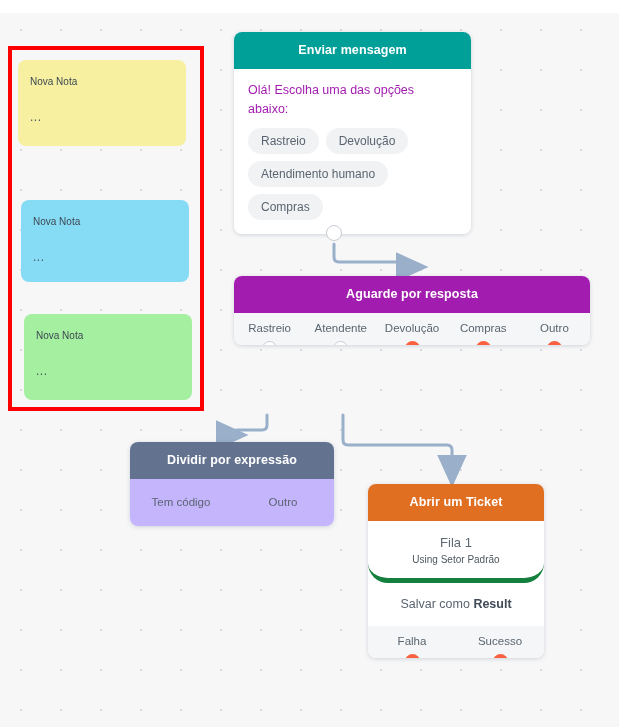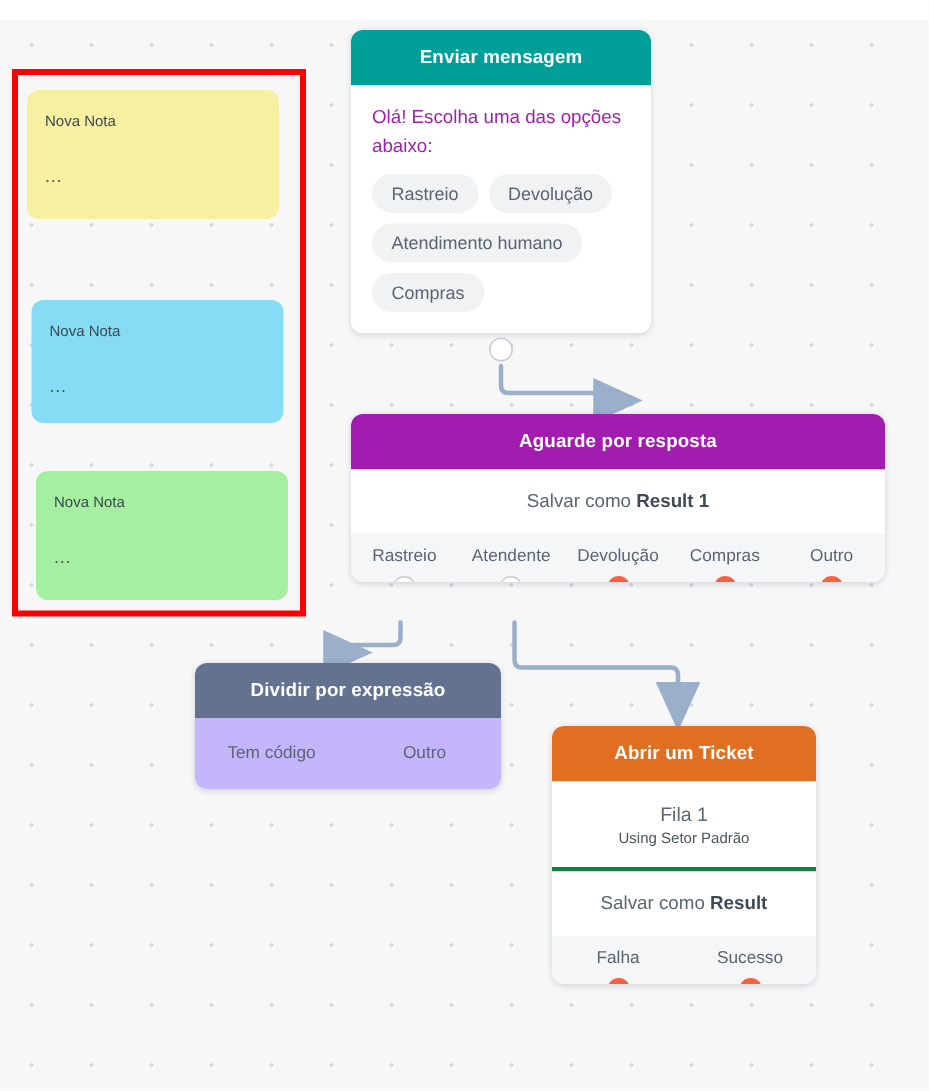--- a/index.html
+++ b/index.html
@@ -94,21 +94,22 @@
     color: #5a6571;
     padding: 14px 6px 15px 6px;
     background: #ffffff;
   }
   .save-line b { color: #3f4a56; font-weight: bold; }
 
   .queue-block {
     background: #ffffff;
     text-align: center;
     padding: 13px 6px 12px 6px;
-    border-bottom: 3px solid #15803d;
+    border-bottom: 5px solid #15803d;
+    border-radius: 20px;
   }
   .queue-name { font-size: 13px; color: #5d6872; line-height: 17px; }
   .queue-sub  { font-size: 10px; color: #4c565f; margin-top: 2px; line-height: 13px; }
 
   
   .ports {
     display: flex;
     background: #f5f6f7;
     padding-top: 9px;
     height: 32px;
@@ -173,40 +174,36 @@
     <div class="note-body">...</div>
   </div>
 
   <div class="note" style="left:24px; top:314px; width:168px; height:86px; background:#a5f0a0;">
     <div class="note-title">Nova Nota</div>
     <div class="note-body">...</div>
   </div>
 
   <div id="selection-rect" style="left:8px; top:46px; width:196px; height:365px;"></div>
 
-  <div class="node" style="left:234px; top:20px; width:200px;">
+  <div class="node" style="left:234px; top:32px; width:237px;">
     <div class="node-header" style="background:#00a099;">Enviar mensagem</div>
     <div class="node-body">
       <div class="msg-text">Olá! Escolha uma das opções abaixo:</div>
       <div class="chip-row">
         <span class="chip">Rastreio</span>
         <span class="chip">Devolução</span>
         <span class="chip">Atendimento humano</span>
         <span class="chip">Compras</span>
       </div>
     </div>
   </div>
   <div class="single-port-dot" style="left:326px; top:225px;"></div>
 
   <div class="node" style="left:234px; top:276px; width:356px;">
     <div class="node-header" style="background:#a21caf;">Aguarde por resposta</div>
-    <div class="save-line">
-      <span>Salvar como</span>
-      <b>Result 1</b>
-    </div>
     <div class="ports">
       <div class="port">
         <span>Rastreio</span>
         <span class="port-dot dot-white"></span>
       </div>
       <div class="port">
         <span>Atendente</span>
         <span class="port-dot dot-white"></span>
       </div>
       <div class="port">

